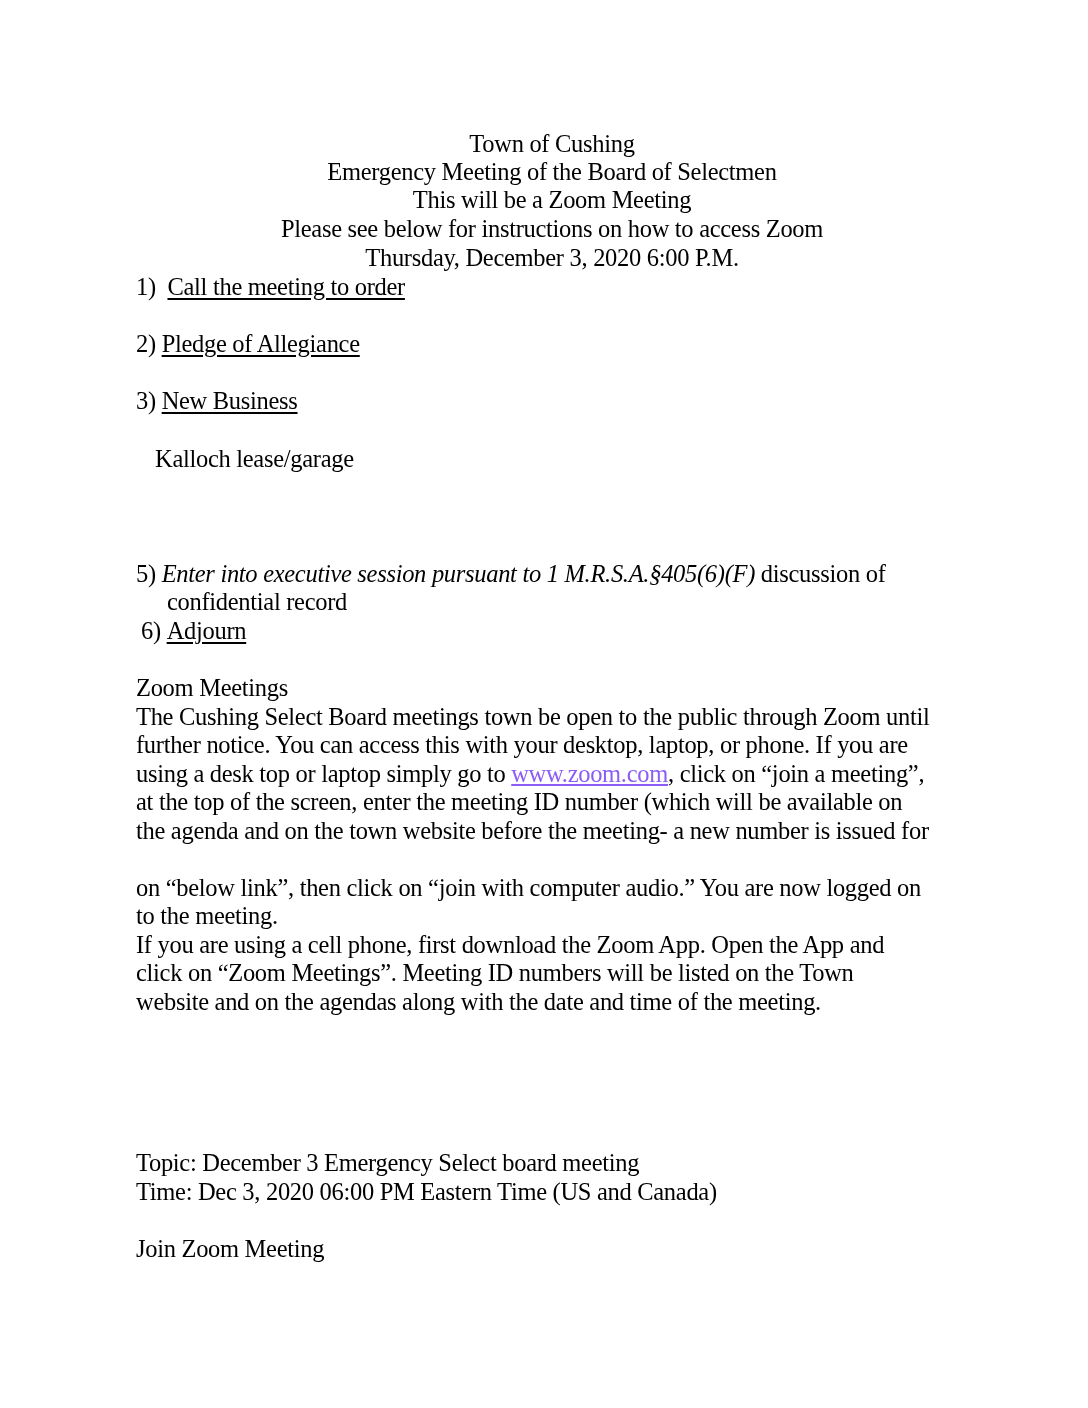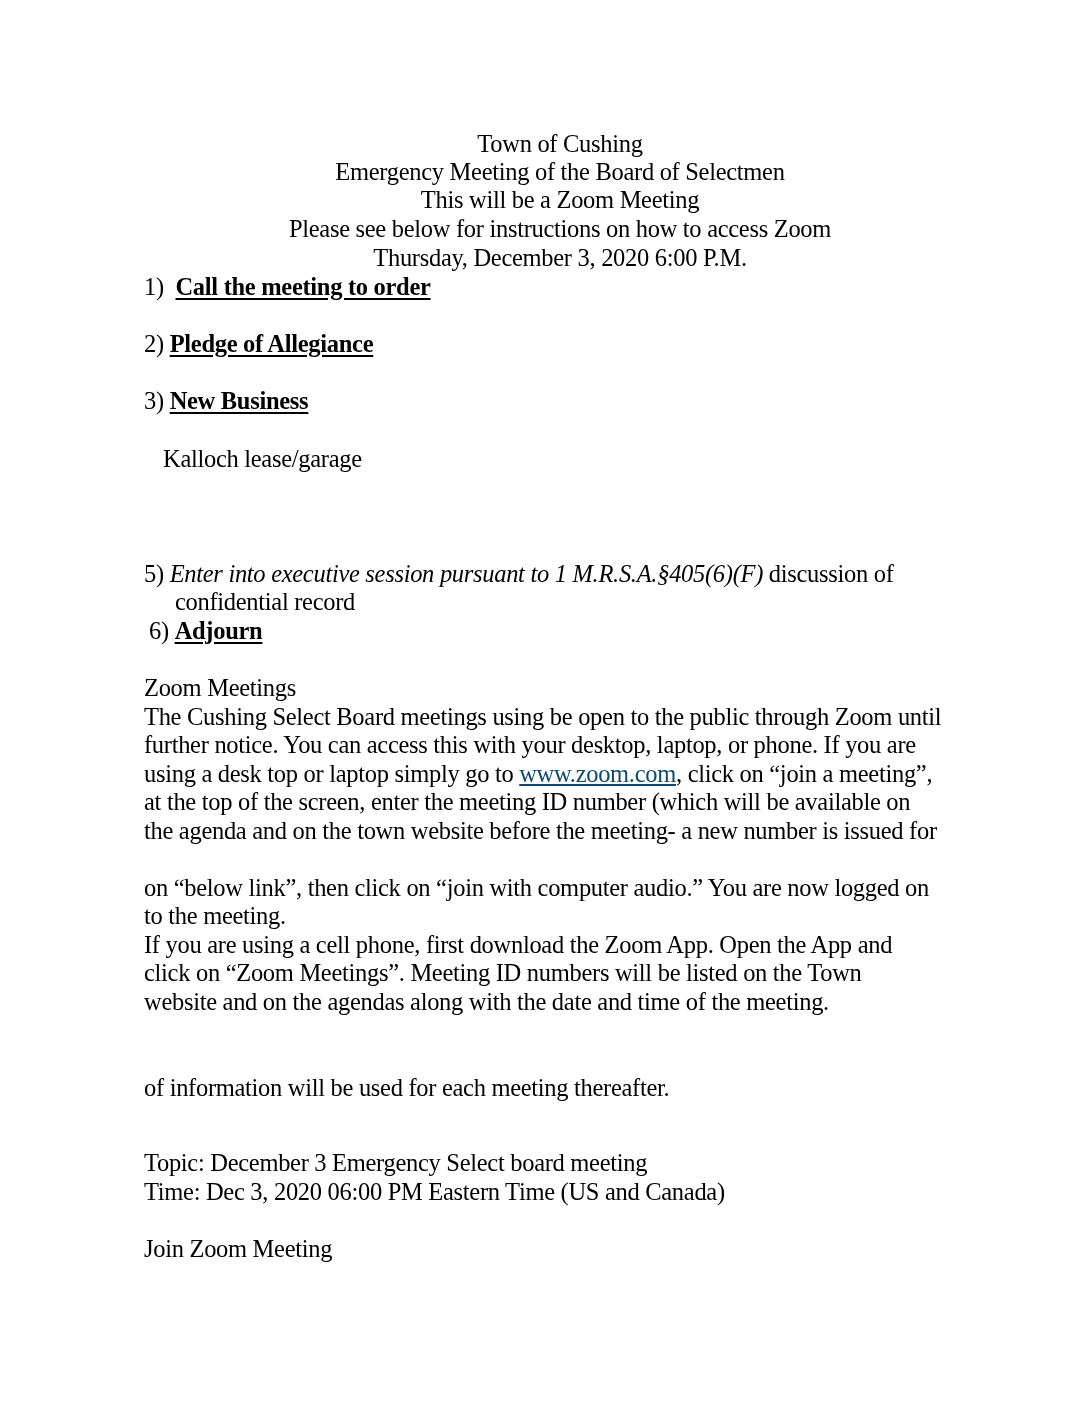--- a/index.html
+++ b/index.html
@@ -1,24 +1,24 @@
 <!DOCTYPE html>
 <html><head>
 <meta charset="utf-8">
 <style>
   html, body { margin: 0; padding: 0; background: #ffffff; }
   body {
     width: 1088px; height: 1408px; position: relative; overflow: hidden;
     font-family: "Liberation Serif", "DejaVu Serif", serif;
     color: #000000;
   }
-  .page { position: absolute; left: 16px; top: 0; width: 900px; height: 1408px; background: #fff; }
+  .page { position: absolute; left: 8px; top: 0; width: 900px; height: 1408px; background: #fff; }
   .line { position: absolute; font-size: 24.5px; line-height: 28px; white-space: nowrap; letter-spacing: -0.3px; }
   .center { left: 0; width: 1088px; text-align: center; }
-  .u { text-decoration: underline; text-underline-offset: 3px; font-weight: bold; }
+  .u { text-decoration: underline; text-underline-offset: 3px; }
   .i { font-style: italic; margin-top: 24px; }
   a.link { color: #0000cc; text-decoration: underline; }
 </style>
 </head>
 <body>
 
 <div class="page">
 
   <div class="line center" style="top:130px">Town of Cushing</div>
   <div class="line center" style="top:158px">Emergency Meeting of the Board of Selectmen</div>
@@ -38,29 +38,28 @@
   <div class="line" style="left:147px; top:445px">Kalloch lease/garage</div>
   <div class="line" style="left:128px; top:560px">
     <span>5)</span>&nbsp;<span class="i">Enter into executive session pursuant to 1 M.R.S.A.§405(6)(F)</span><span> discussion of</span>
   </div>
   <div class="line" style="left:159px; top:588px">confidential record</div>
   <div class="line" style="left:133px; top:617px">
     <span>6)</span>&nbsp;<span class="u">Adjourn</span>
   </div>
 
   <div class="line" style="left:128px; top:674px">Zoom Meetings</div>
-  <div class="line" style="left:128px; top:703px">The Cushing Select Board meetings using be open to the public through Zoom until</div>
+  <div class="line" style="left:128px; top:703px">The Cushing Select Board meetings town be open to the public through Zoom until</div>
   <div class="line" style="left:128px; top:731px">further notice.  You can access this with your desktop, laptop, or phone.  If you are</div>
   <div class="line" style="left:128px; top:760px">
-    <span>using a desk top or laptop simply go to </span><a class="link" href="#" style="color: #0c4a6e;">www.zoom.com</a><span>, click on “join a meeting”,</span>
+    <span>using a desk top or laptop simply go to </span><a class="link" href="#" style="color: #8b5cf6;">www.zoom.com</a><span>, click on “join a meeting”,</span>
   </div>
   <div class="line" style="left:128px; top:788px">at the top of the screen, enter the meeting ID number (which will be available on</div>
   <div class="line" style="left:128px; top:817px">the agenda and on the town website before the meeting- a new number is issued for</div>
   <div class="line" style="left:128px; top:874px">on “below link”, then click on “join with computer audio.”  You are now logged on</div>
   <div class="line" style="left:128px; top:902px">to the meeting.</div>
   <div class="line" style="left:128px; top:931px">If you are using a cell phone, first download the Zoom App.  Open the App and</div>
   <div class="line" style="left:128px; top:959px">click on “Zoom Meetings”.  Meeting ID numbers will be listed on the Town</div>
   <div class="line" style="left:128px; top:988px">website and on the agendas along with the date and time of the meeting.</div>
-  <div class="line" style="left:128px; top:1074px">of information will be used for each meeting thereafter.</div>
   <div class="line" style="left:128px; top:1149px">Topic: December 3 Emergency Select board meeting</div>
   <div class="line" style="left:128px; top:1178px">Time: Dec 3, 2020 06:00 PM Eastern Time (US and Canada)</div>
   <div class="line" style="left:128px; top:1235px">Join Zoom Meeting</div>
 </div>
 
 </body></html>

